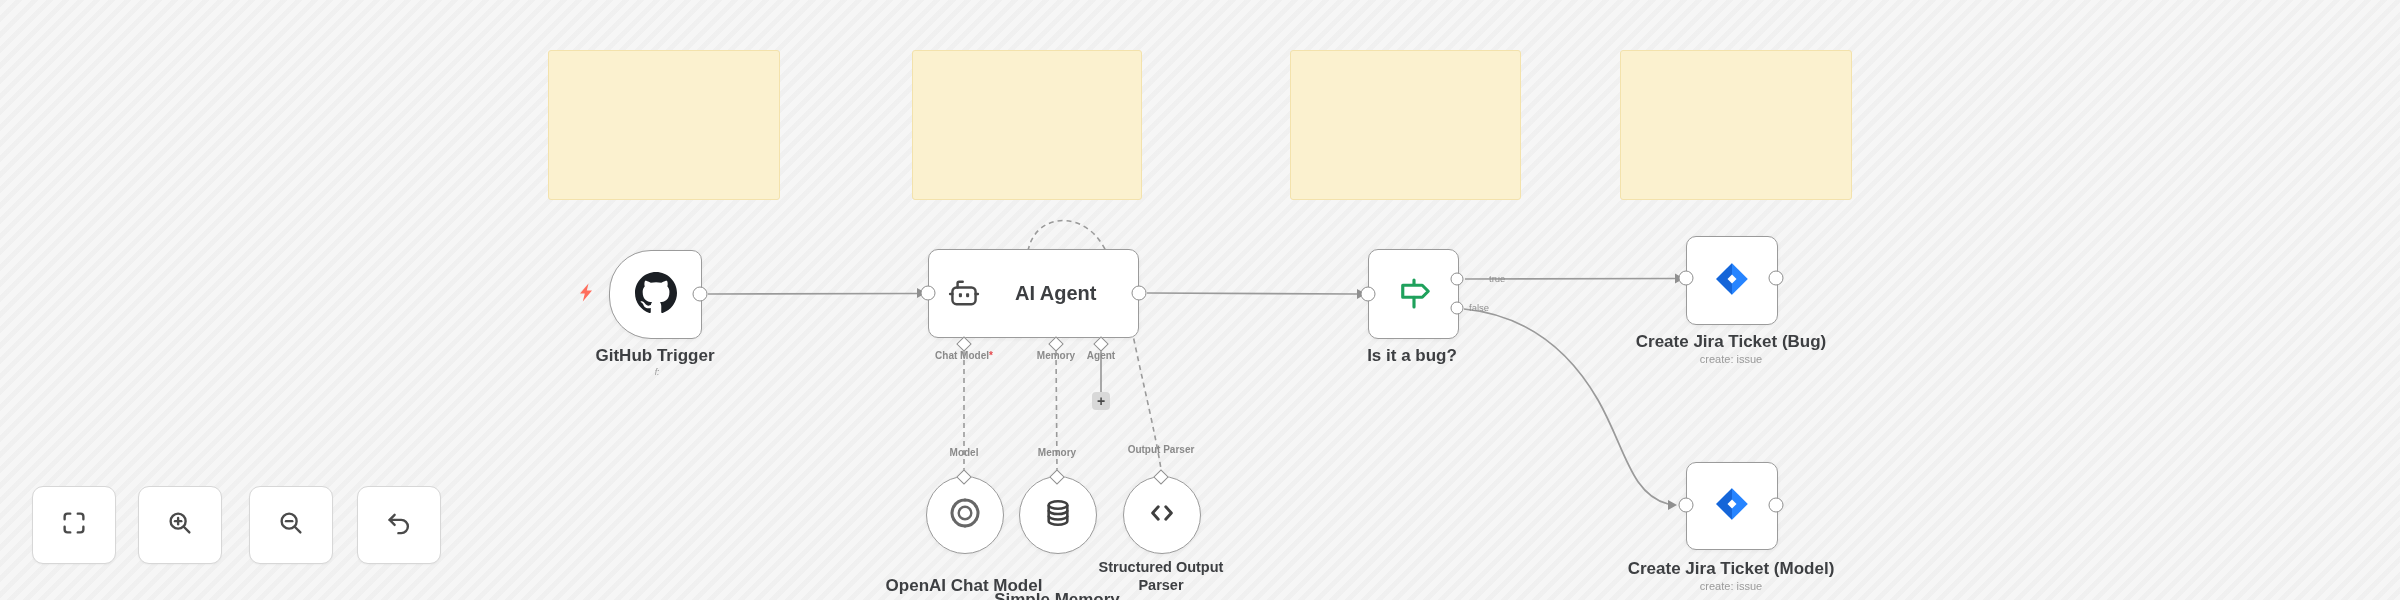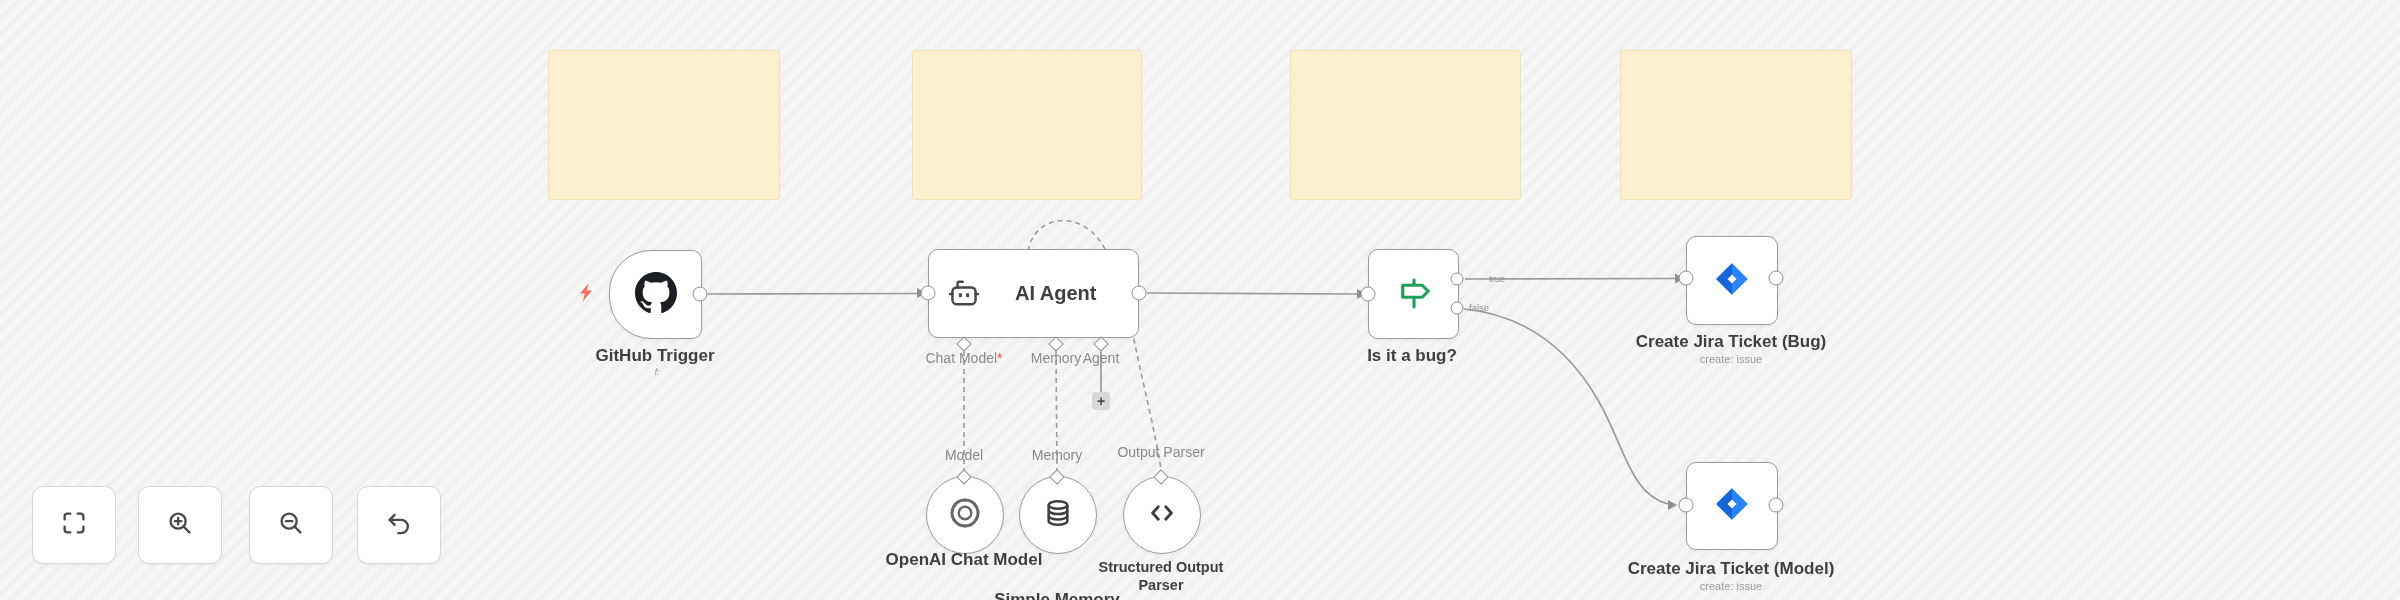--- a/index.html
+++ b/index.html
@@ -23,21 +23,21 @@
   .node.trigger{border-radius:42px 10px 10px 42px;}
   .node.wide{justify-content:flex-start;padding-left:17px;box-sizing:border-box;gap:13px;}
   .circle-node{position:absolute;background:#fff;border:1.3px solid #9b9b9b;border-radius:50%;z-index:4;display:flex;align-items:center;justify-content:center;box-shadow:0 1px 4px rgba(0,0,0,0.05);}
   
   .port{position:absolute;width:15px;height:15px;background:#fff;border:1.6px solid #8f8f8f;border-radius:50%;z-index:6;transform:translate(-50%,-50%);box-sizing:border-box;}
   .port.sm{width:13px;height:13px;}
   .dport{position:absolute;width:11px;height:11px;background:#fff;border:1.6px solid #8f8f8f;z-index:6;transform:translate(-50%,-50%) rotate(45deg);box-sizing:border-box;}
   
   .lbl{position:absolute;z-index:5;transform:translateX(-50%);white-space:nowrap;font-size:17px;font-weight:600;color:#3d3f42;text-align:center;}
   .sub{position:absolute;z-index:5;transform:translateX(-50%);white-space:nowrap;font-size:11px;color:#9a9a9a;text-align:center;font-weight:400;}
-  .portlbl{position:absolute;z-index:5;transform:translateX(-50%);white-space:nowrap;font-size:14px;color:#8a8a8a;}
+  .portlbl{position:absolute;z-index:5;transform:translateX(-50%);white-space:nowrap;font-size:10px;color:#8a8a8a;font-weight:bold;}
   .outlbl{position:absolute;z-index:5;white-space:nowrap;font-size:9.5px;color:#8f8f8f;}
   .req{color:#e5484d;}
   .wraplbl{position:absolute;z-index:5;transform:translateX(-50%);width:150px;font-size:14.5px;font-weight:600;color:#3d3f42;text-align:center;line-height:1.25;}
   
   .plusbox{position:absolute;width:18px;height:18px;background:#d8d8d8;border-radius:4px;z-index:5;display:flex;align-items:center;justify-content:center;font-size:14px;color:#4a4a4a;font-weight:700;transform:translate(-50%,0);line-height:1;}
   
   .ctl{position:absolute;width:82px;height:76px;background:#ffffff;border:1px solid #d7d7d7;border-radius:11px;z-index:8;display:flex;align-items:center;justify-content:center;box-shadow:0 1px 2px rgba(0,0,0,0.04);cursor:pointer;}
   .bolt{position:absolute;z-index:5;}
 </style>
 </head>
@@ -148,21 +148,21 @@
     </span>
   </div>
   <div class="circle-node" style="left:1123px;top:476px;width:76px;height:76px;">
     <span>
       <svg width="30" height="30" viewBox="0 0 24 24" fill="none" stroke="#3f3f3f" stroke-width="2.3" stroke-linecap="round" stroke-linejoin="round">
         <path d="M9 7 L4.5 12 L9 17"></path>
           <path d="M15 7 L19.5 12 L15 17"></path>
       </svg>
     </span>
   </div>
-  <div class="lbl" style="left:964px;top:550px;">OpenAI Chat Model</div>
+  <div class="lbl" style="left:964px;top:576px;">OpenAI Chat Model</div>
   <div class="lbl" style="left:1057px;top:558px;margin-top:32px;">Simple Memory</div>
   <div class="wraplbl" style="left:1161px;top:558px;">Structured Output Parser</div>
 
   <div class="node" style="left:1368px;top:249px;width:89px;height:88px;">
     <span>
       <svg width="36" height="36" viewBox="0 0 24 24" fill="none" stroke="#1fa15c" stroke-width="2.1" stroke-linejoin="round" stroke-linecap="round">
         <path d="M12 4 V7.5"></path>
         <polygon points="4.5,7.5 17.5,7.5 21.5,11.5 17.5,15.5 4.5,15.5" fill="#ffffff"></polygon>
         <path d="M12 15.5 V22"></path>
       </svg>

